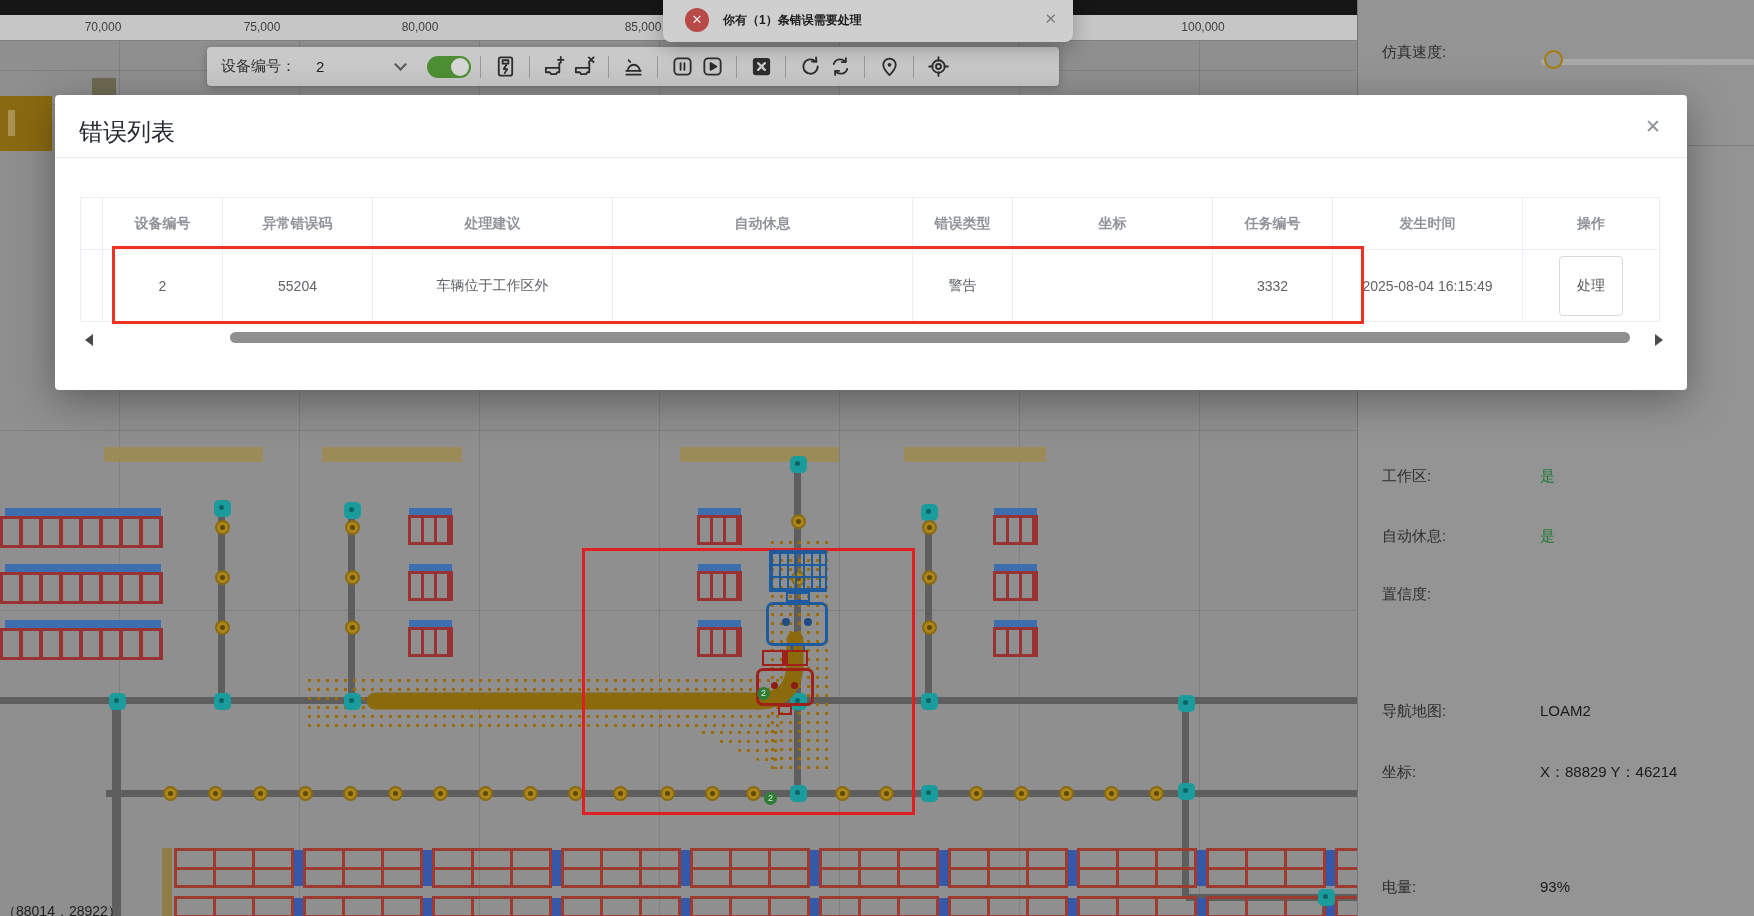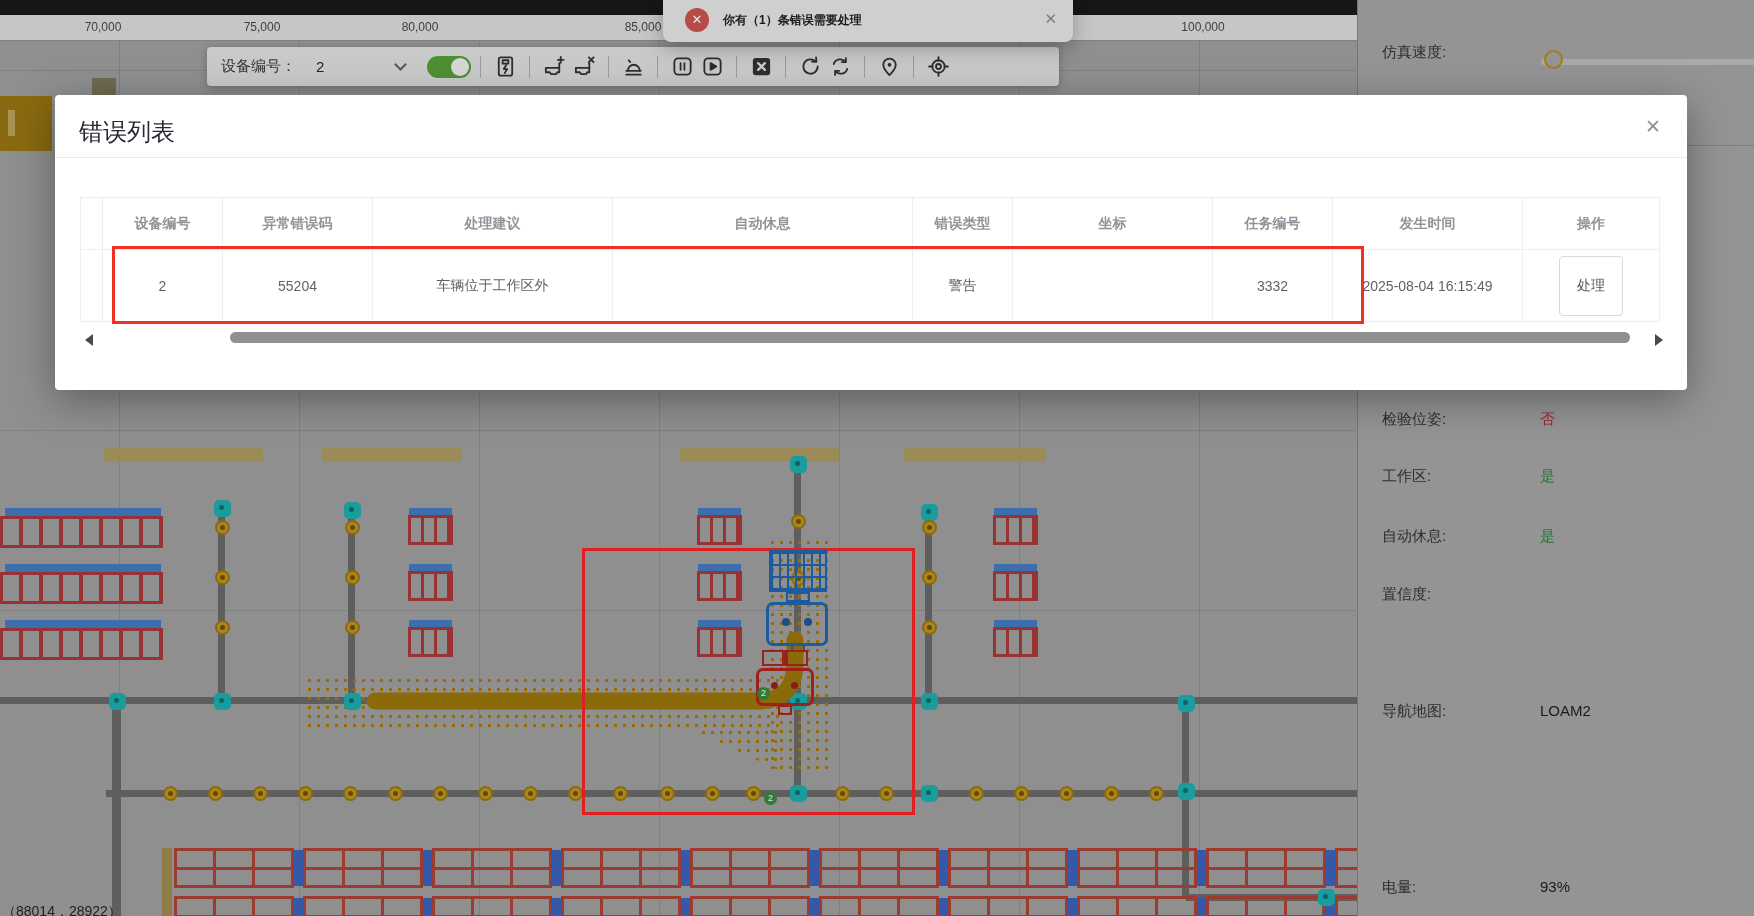--- a/index.html
+++ b/index.html
@@ -399,25 +399,25 @@
   <span class="toast-ico">✕</span>
   <span class="msg">你有（1）条错误需要处理</span>
   <button class="cls">✕</button>
 </div>
 
 <div id="sidebar">
   <div class="speed">仿真速度:</div>
   <div class="slider-track"></div>
   <div class="slider-handle"></div>
   <div class="side-div"></div>
-  <div class="prop-row" style="top:410px"><span class="pl">检验位姿:</span><span class="pv no">否</span></div>
   <div class="prop-row" style="top:467px"><span class="pl">工作区:</span><span class="pv yes">是</span></div>
   <div class="prop-row" style="top:527px"><span class="pl">自动休息:</span><span class="pv yes">是</span></div>
   <div class="prop-row" style="top:585px"><span class="pl">置信度:</span><span class="pv"></span></div>
   <div class="prop-row" style="top:702px"><span class="pl">导航地图:</span><span class="pv">LOAM2</span></div>
+  <div class="prop-row" style="top:763px"><span class="pl">坐标:</span><span class="pv">X：88829 Y：46214</span></div>
   <div class="prop-row" style="top:878px"><span class="pl">电量:</span><span class="pv">93%</span></div>
 </div>
 
 <div id="modal">
   <div class="mhead">
     <span class="mtitle">错误列表</span>
     <button class="mclose">✕</button>
   </div>
   <div id="tblwrap">
     <table>

